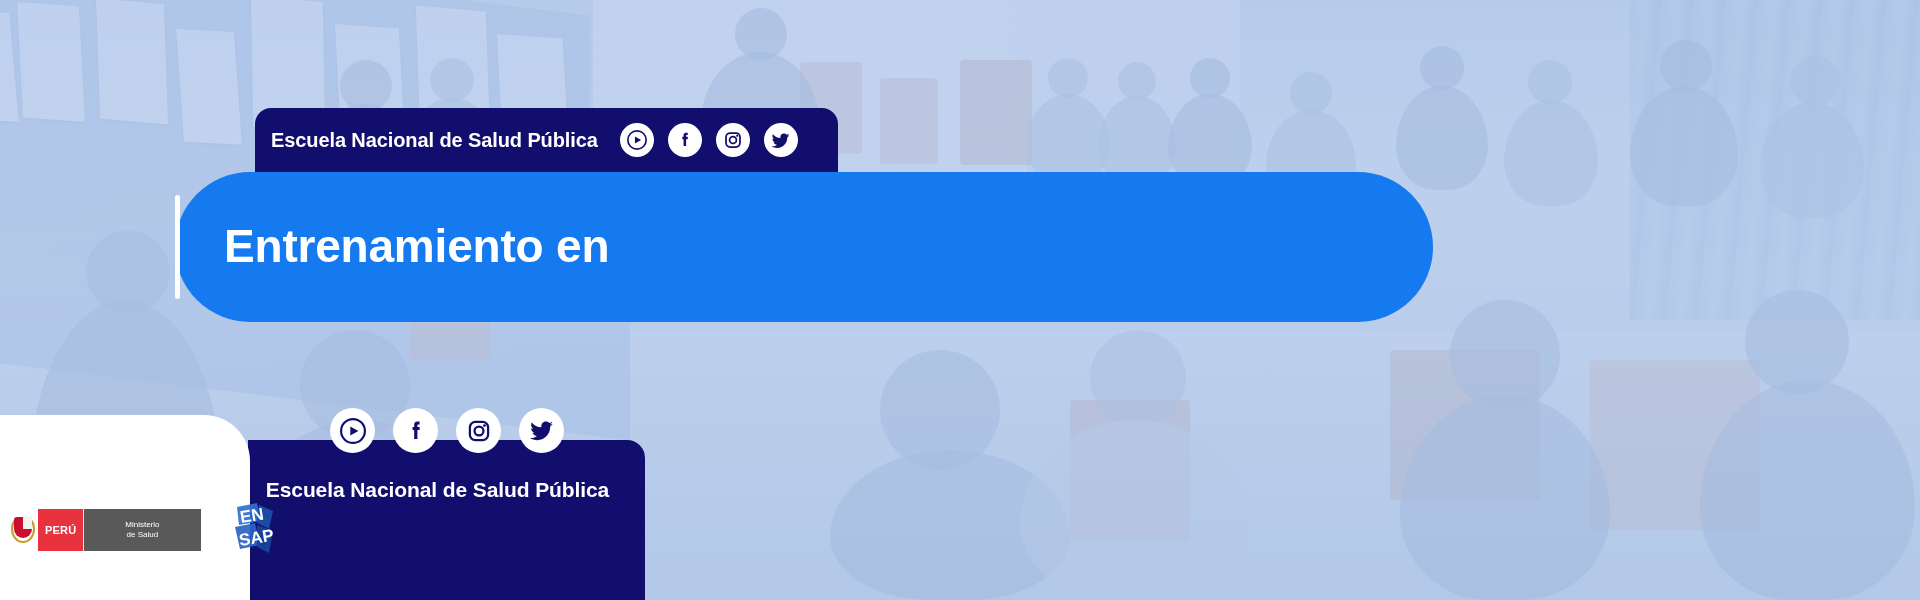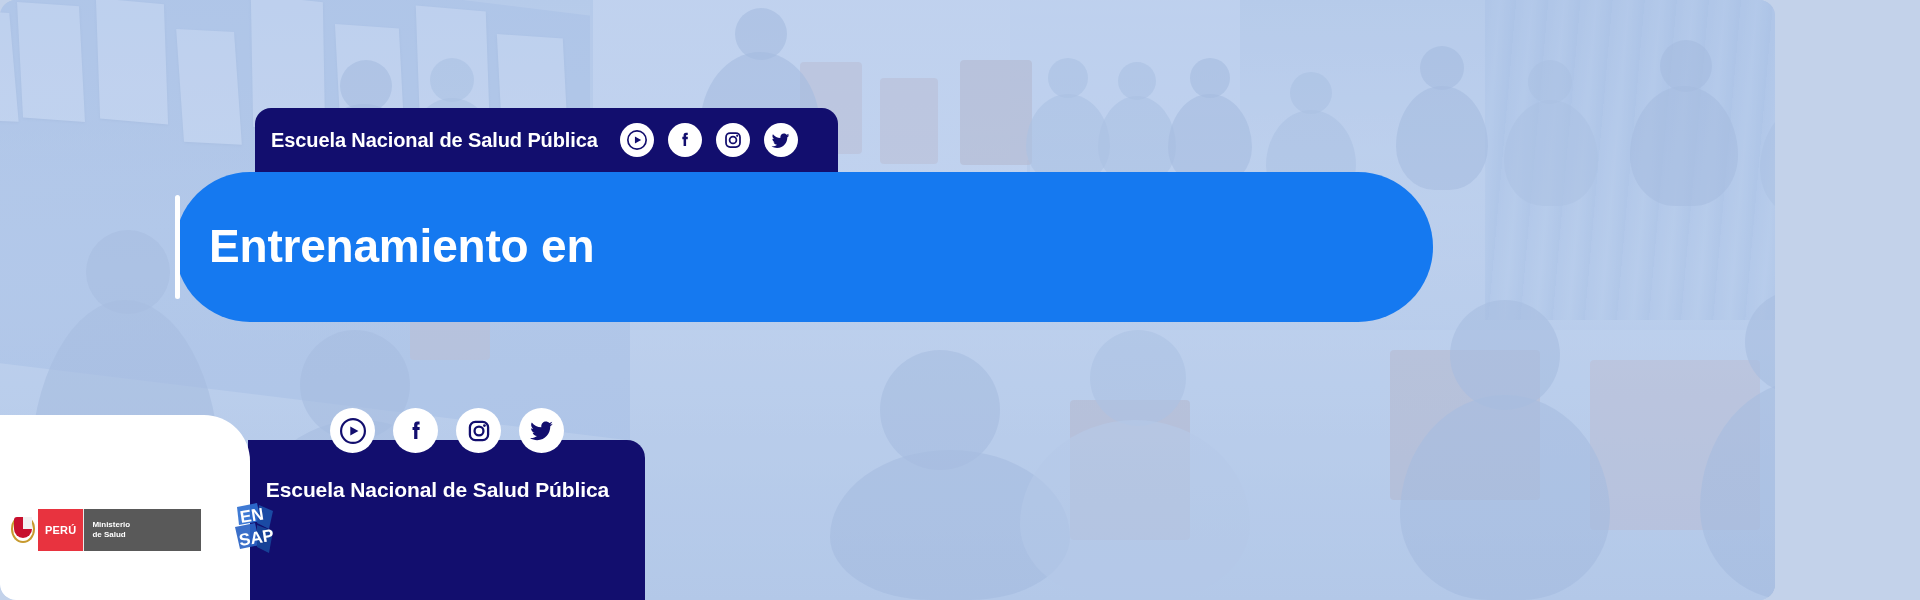--- a/index.html
+++ b/index.html
@@ -6,23 +6,22 @@
 
   html, body {
     width:1920px; height:600px;
     overflow:hidden;
     font-family:"Liberation Sans", sans-serif;
     background:#c3d2ea;
   }
 
   #banner {
     position:relative;
-    width:1775px; height:600px;
+    width:1920px; height:600px;
     overflow:hidden;
-    border-radius:16px;
   }
 
   
   .bg-photo { position:absolute; inset:0; overflow:hidden; background:#b9cbe6; }
 
   .bg-wall {
     position:absolute; left:0; top:0; width:1920px; height:330px;
     background:linear-gradient(180deg,#c6d6ec 0%,#cfdcf0 45%,#c2d2ea 100%);
   }
   .bg-floor {
@@ -128,21 +127,21 @@
     width:5px; height:104px;
     background:#ffffff;
     border-radius:3px;
     flex:0 0 auto;
   }
   .course-title {
     color:#ffffff;
     font-size:46px; font-weight:700;
     line-height:1.13;
     letter-spacing:-0.2px;
-    padding-left:29px;
+    padding-left:44px;
     white-space:nowrap;
   }
 
   
   .logo-panel {
     position:absolute; left:-40px; top:415px;
     width:290px; height:230px;
     background:#ffffff;
     border-radius:0 46px 0 0;
     display:flex; align-items:center;
@@ -172,24 +171,25 @@
     border-top-color:transparent;
   }
   .peru-red {
     background:#e8333f; color:#ffffff;
     font-size:11px; font-weight:700;
     height:42px; display:flex; align-items:center;
     padding:4px 7px; letter-spacing:.2px;
   }
   .peru-gray {
     background:#595959; color:#ffffff;
-    font-size:8px; font-weight:700; line-height:1.25;
+    font-size:8px; font-weight:400; line-height:1.25;
     height:42px; display:flex; flex-direction:column; justify-content:center;
     padding:0 9px 0 8px; min-width:118px;
     border-left:1px solid #e9e9e9;
+    align-items:center;
   }
 
   
   .ensap-logo { position:relative; width:56px; height:58px; flex:0 0 auto; }
   .ensap-logo svg { display:block; }
 
   
   .bottom-bar {
     position:absolute; left:248px; top:440px;
     width:397px; height:160px;

